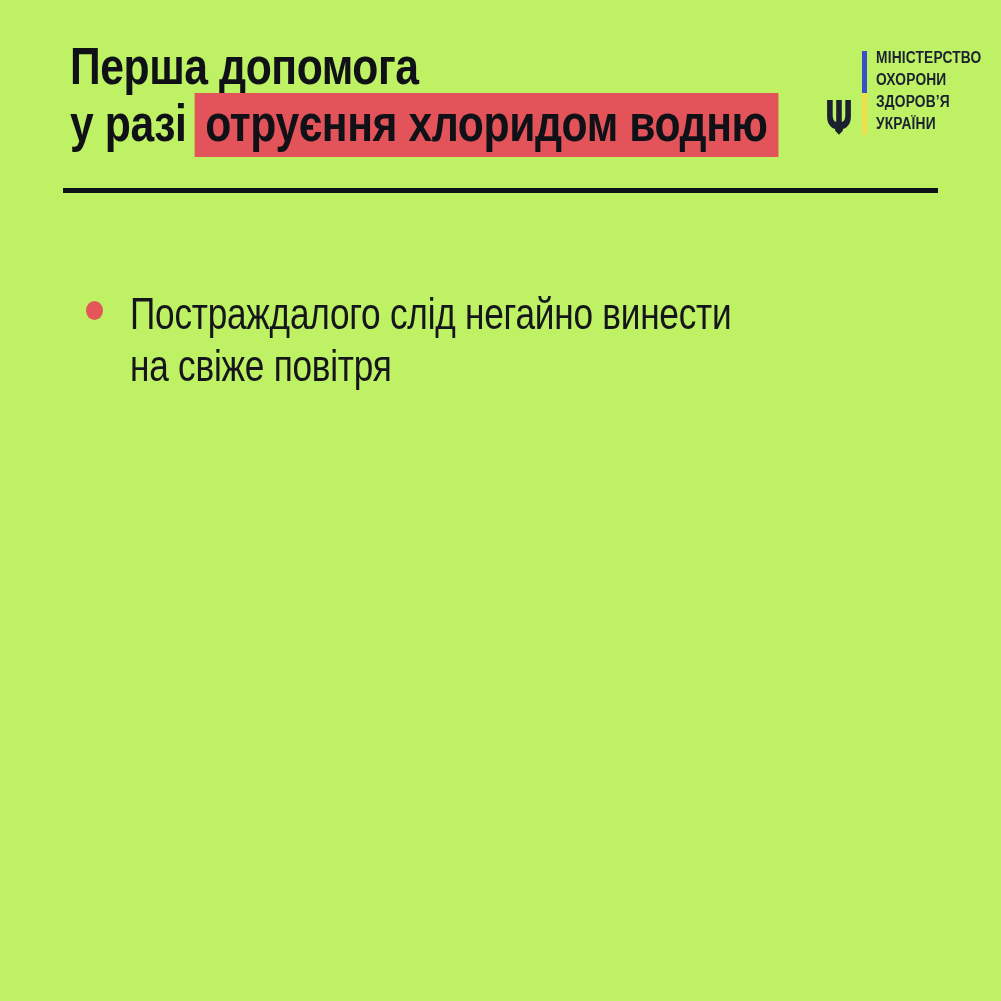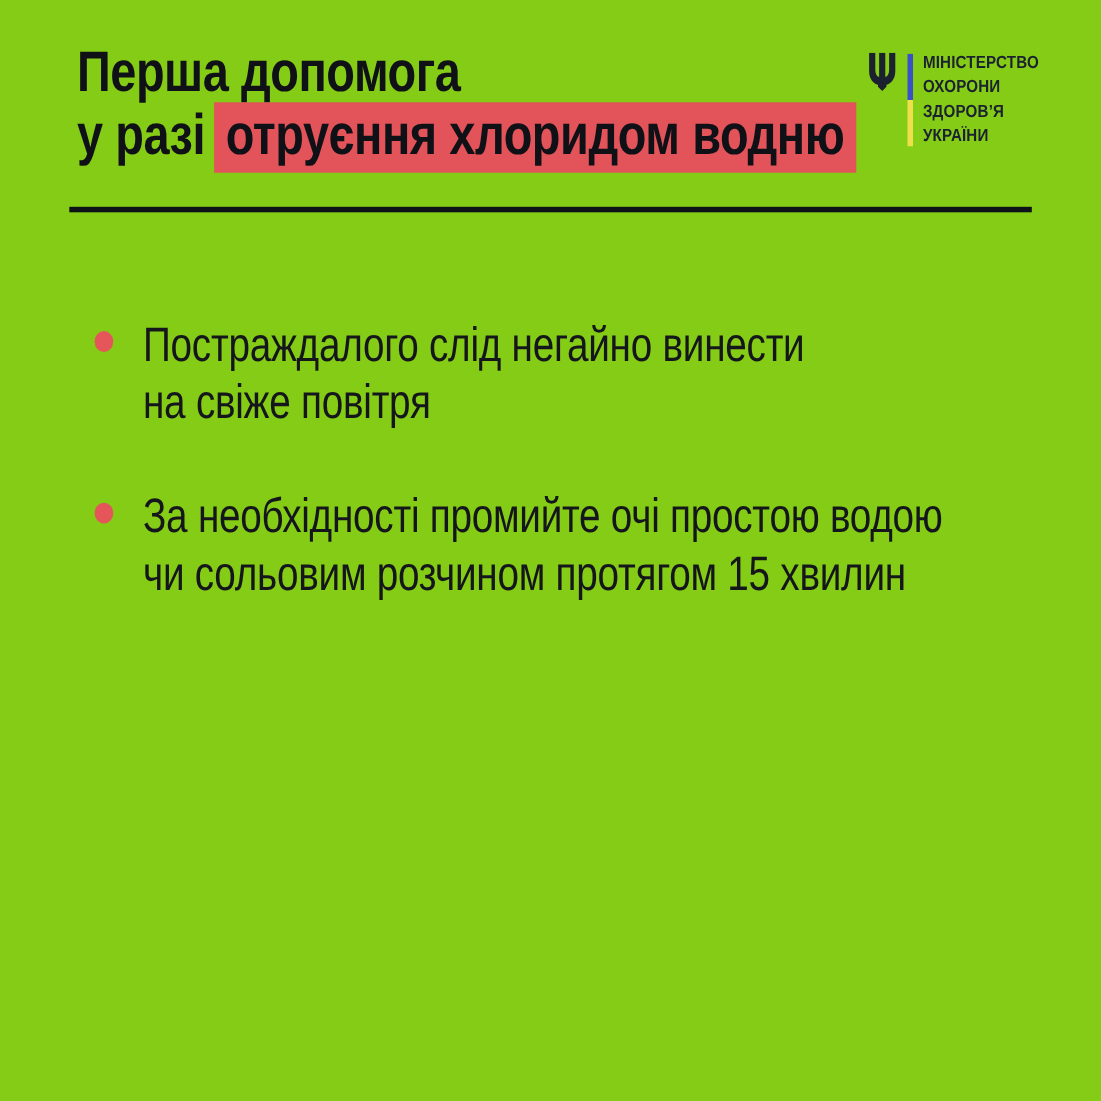--- a/index.html
+++ b/index.html
@@ -4,21 +4,21 @@
 <style>
   html, body { margin: 0; padding: 0; }
   body {
     width: 1001px; height: 1001px;
     font-family: "Liberation Sans", sans-serif;
     overflow: hidden;
   }
   .poster {
     position: relative;
     width: 1001px; height: 1001px;
-    background: #84cc16;
+    background: #bef264;
     box-sizing: border-box;
   }
 
   
   .header {
     position: absolute;
     left: 70px; top: 38px;
   }
   .title-line {
     font-size: 52px;
@@ -32,23 +32,23 @@
   }
   .hl {
     background: #E2545A;
     padding: 1px 13px 5px 13px;
     margin-left: 10px;
   }
 
   
   .logo {
     position: absolute;
-    left: 788px; top: 46px;
+    left: 825px; top: 46px;
     display: flex;
-    align-items: flex-start;
+    align-items: flex-end;
   }
   .tryzub { width: 28px; height: 35px; margin-top: 2px; }
   .flagbar {
     width: 5px; height: 84px;
     margin: 3px 9px 0 9px;
     background: linear-gradient(to bottom, #3A50C9 0%, #3A50C9 50%, #EFDF4C 50%, #EFDF4C 100%);
   }
   .logo-lines {
     transform: scaleX(0.86);
     transform-origin: 0 0;
@@ -134,23 +134,16 @@
 
     <div class="item">
       <div class="dot"></div>
       <div class="item-text">
         <span class="item-line">Постраждалого слід негайно винести</span>
         <span class="item-line">на свіже повітря</span>
       </div>
     </div>
 
 
-    <div class="item">
-      <div class="dot"></div>
-      <div class="item-text">
-        <span class="item-line">За необхідності промийте очі простою водою</span>
-        <span class="item-line">чи сольовим розчином протягом 15 хвилин</span>
-      </div>
-    </div>
 
 
   </div>
 </div>
 
 </body></html>

